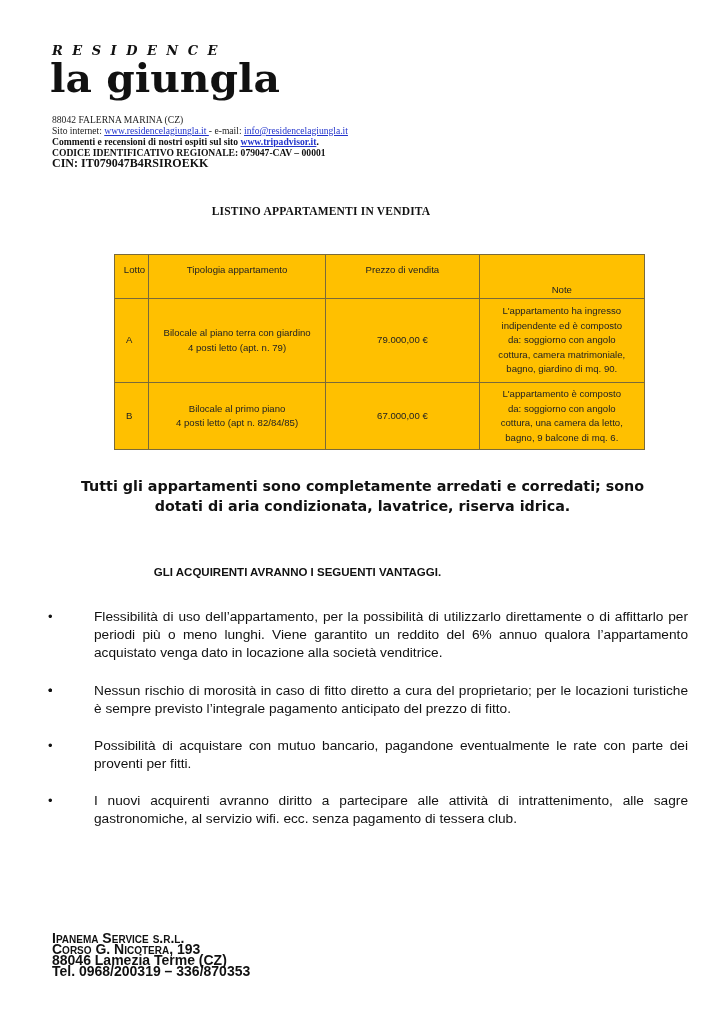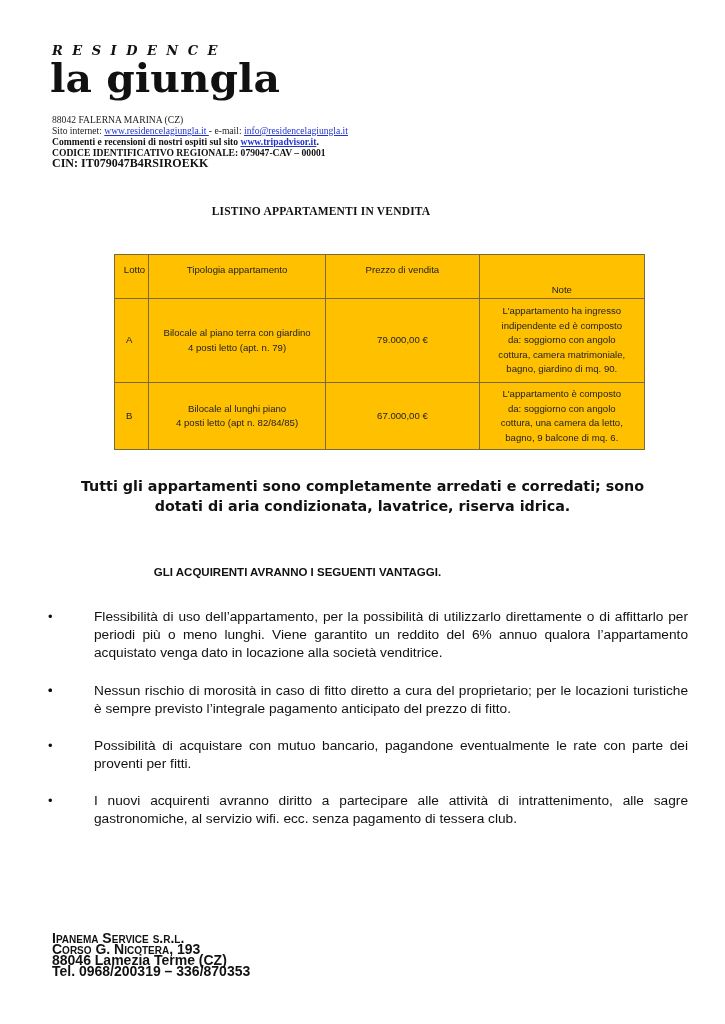--- a/index.html
+++ b/index.html
@@ -112,21 +112,21 @@
       <div>L'appartamento ha ingresso</div>
       <div>indipendente ed è composto</div>
       <div>da: soggiorno con angolo</div>
       <div>cottura, camera matrimoniale,</div>
       <div>bagno, giardino di mq. 90.</div>
     </td>
   </tr>
   <tr class="row-b">
     <td class="lotto">B</td>
     <td>
-      <div>Bilocale al lunghi piano</div>
+      <div>Bilocale al primo piano</div>
       <div>4 posti letto (apt n. 82/84/85)</div>
     </td>
     <td>67.000,00 €</td>
     <td class="note">
       <div>L'appartamento è composto</div>
       <div>da: soggiorno con angolo</div>
       <div>cottura, una camera da letto,</div>
       <div>bagno, 9 balcone di mq. 6.</div>
     </td>
   </tr>

